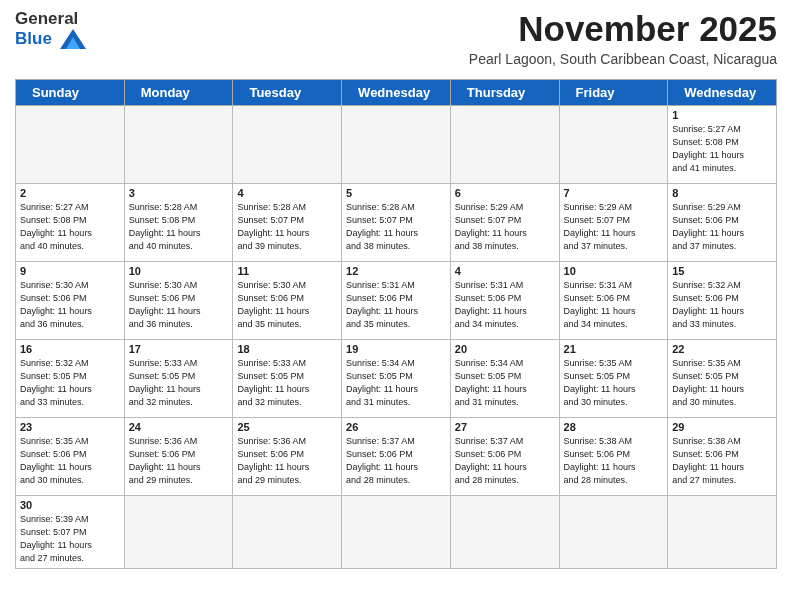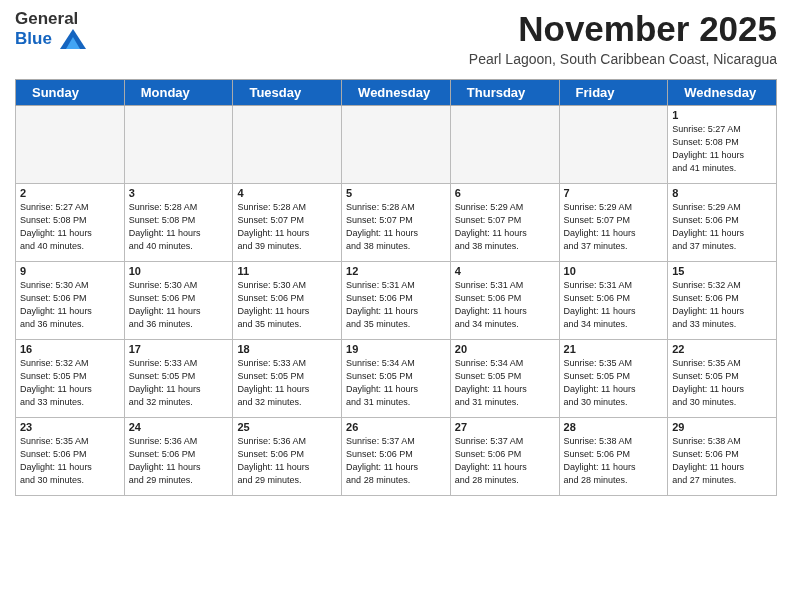--- a/index.html
+++ b/index.html
@@ -326,14 +326,29 @@
 and 28 minutes.</div>
         </td>
         <td>
           <span class="day-number">29</span>
           <div class="day-info" style="white-space: pre-line;">Sunrise: 5:38 AM
 Sunset: 5:06 PM
 Daylight: 11 hours
 and 27 minutes.</div>
         </td>
       </tr>
+      <tr>
+        <td class="last-row">
+          <span class="day-number">30</span>
+          <div class="day-info" style="white-space: pre-line;">Sunrise: 5:39 AM
+Sunset: 5:07 PM
+Daylight: 11 hours
+and 27 minutes.</div>
+        </td>
+        <td class="last-row empty"></td>
+        <td class="last-row empty"></td>
+        <td class="last-row empty"></td>
+        <td class="last-row empty"></td>
+        <td class="last-row empty"></td>
+        <td class="last-row empty"></td>
+      </tr>
     </tbody>
 </table>
 
 </body></html>

